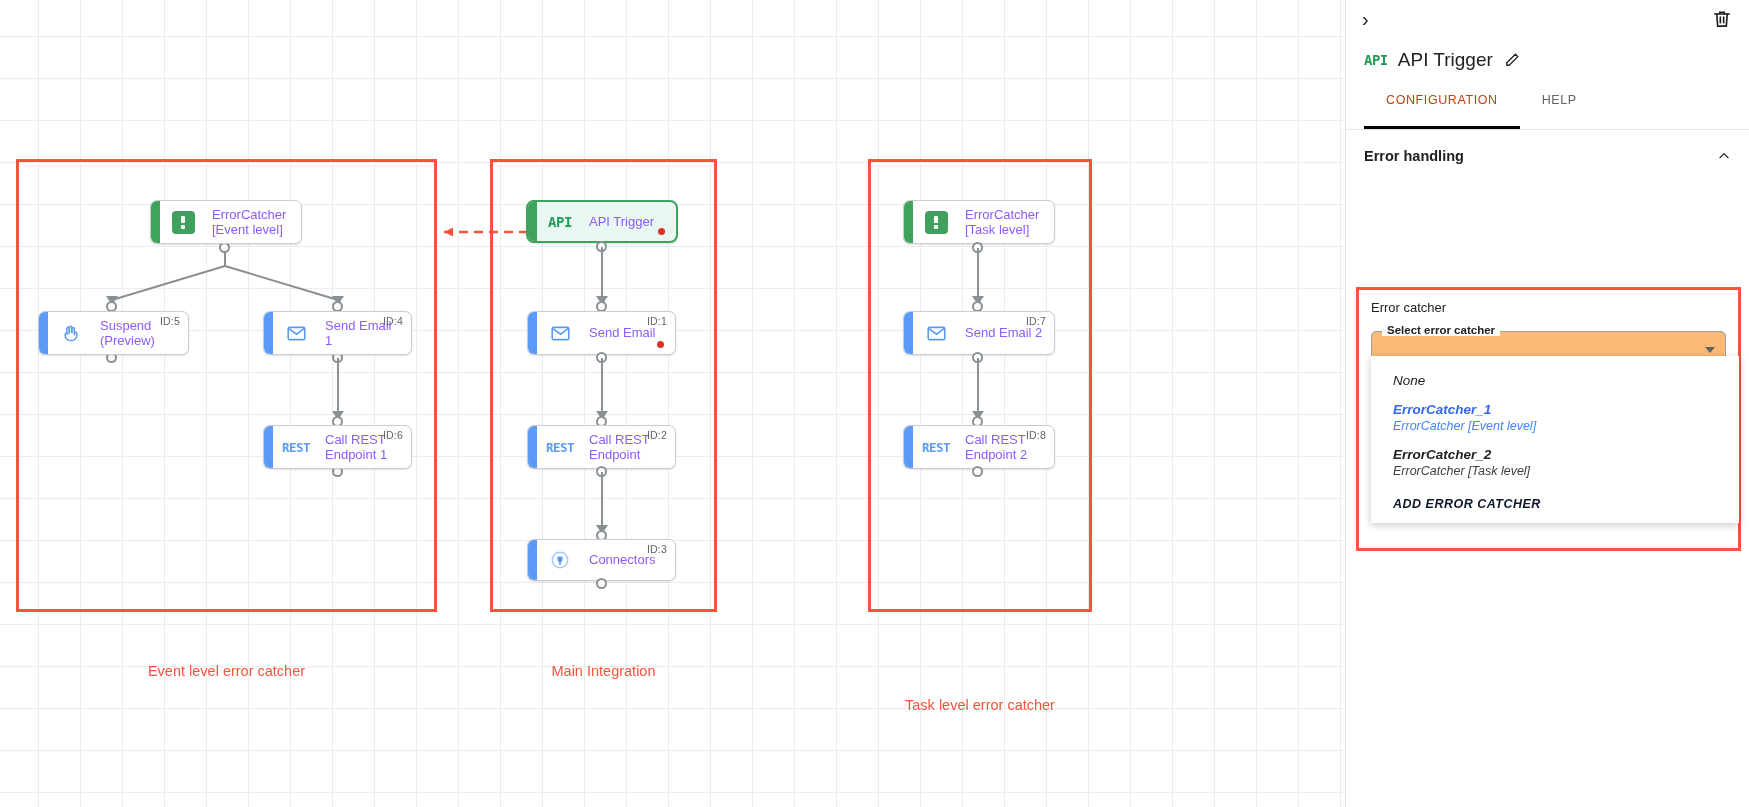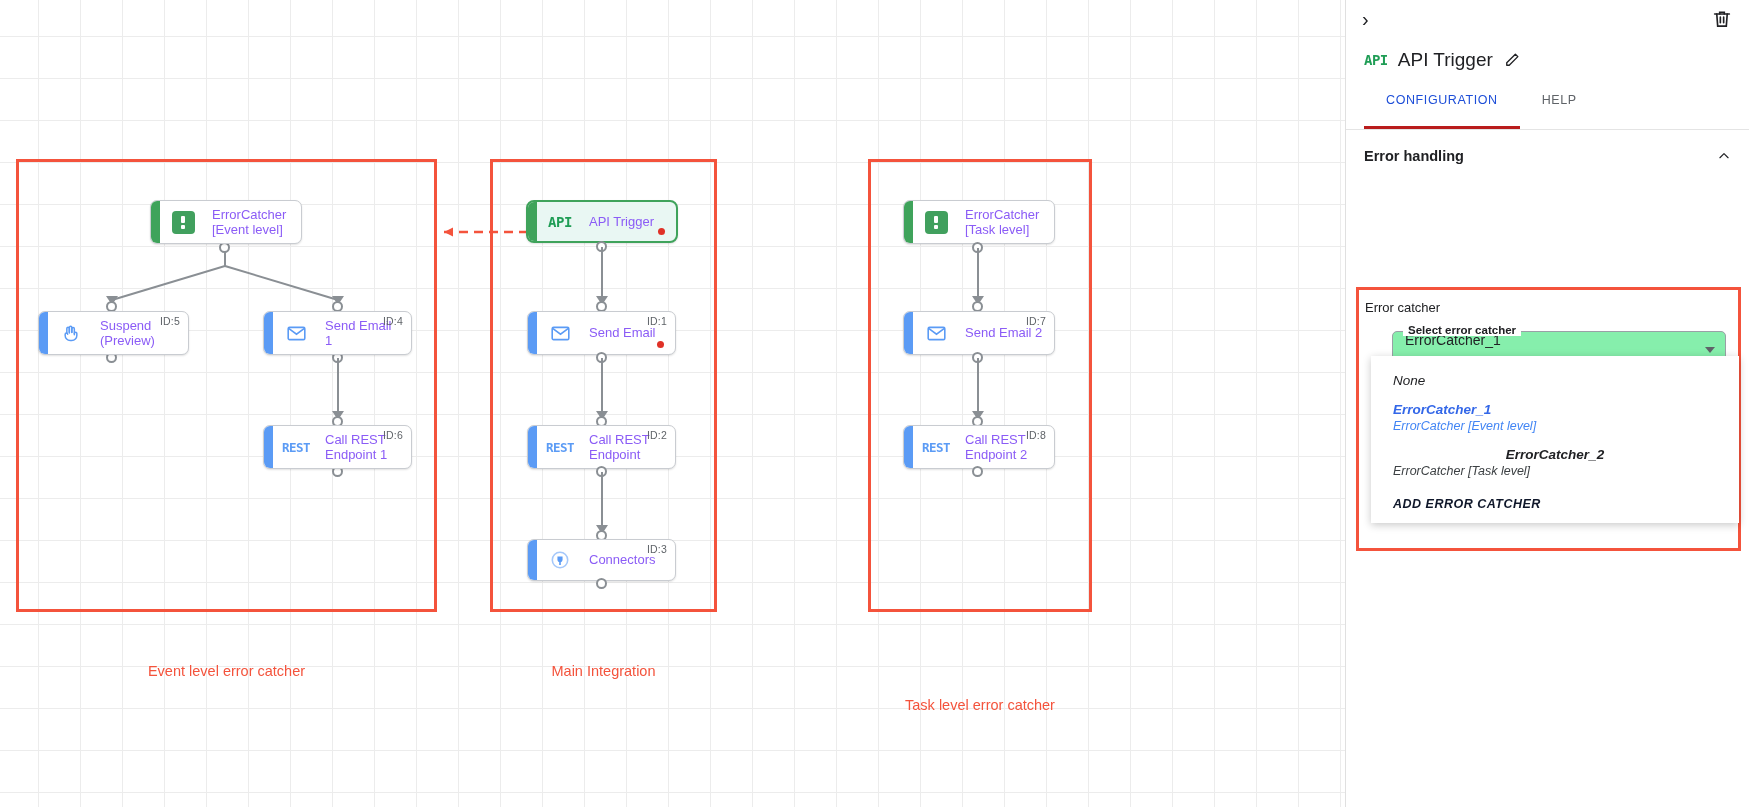--- a/index.html
+++ b/index.html
@@ -163,21 +163,21 @@
     display: flex; height: 40px; margin-top: 14px;
     border-bottom: 1px solid #e4e4e4;
     padding-left: 18px;
   }
   .tab {
     font-size: 12.5px; letter-spacing: .6px;
     color: #5f6368; padding: 0 22px;
     display: flex; align-items: flex-start; padding-top: 3px;
     cursor: pointer;
   }
-  .tab.active { color: #1d4ed8; border-bottom: 3px solid #b91c1c; }
+  .tab.active { color: #c2410c; border-bottom: 3px solid #000000; }
 
   .section {
     padding: 18px 18px 14px 18px;
     border-bottom: 1px solid #ececec;
     position: relative;
   }
   .section-head {
     display: flex; justify-content: space-between; align-items: center;
     font-size: 14.5px; font-weight: bold; color: #202124;
   }
@@ -202,29 +202,29 @@
     white-space: nowrap;
   }
   .field .prefix { font-size: 14px; color: #9aa0a6; margin-right: 8px; }
   .field .value  { font-size: 14px; color: #202124; }
 
   
   .eh-highlight {
     position: absolute;
     left: 10px; right: 8px;
     border: 3px solid #f4533c;
-    padding: 10px 12px 16px 6px;
+    padding: 10px 12px 16px 12px;
   }
   .eh-title { font-size: 13px; color: #202124; }
   .select-field {
     position: relative;
     margin-top: 16px; height: 40px;
     border: 1px solid #9aa0a6; border-radius: 5px;
-    display: flex; align-items: flex-start; padding: 0 12px;
-    cursor: pointer; background: #86efac; margin-left: 27px;
+    display: flex; align-items: flex-end; padding: 0 12px;
+    cursor: pointer; background: #fdba74;
   }
   .select-field .legend {
     position: absolute; top: -8px; left: 10px;
     background: #ffffff; padding: 0 5px;
     font-size: 11.5px; font-weight: bold; color: #202124;
     white-space: nowrap;
   }
   .select-field .value { font-size: 14px; color: #202124; }
   .select-arrow {
     position: absolute; right: 10px; top: 15px;
@@ -241,21 +241,21 @@
     box-shadow: 0 2px 8px rgba(0,0,0,.22);
     padding: 10px 0 8px 0;
     z-index: 20;
     font-style: italic;
   }
   .dd-item { padding: 7px 22px; cursor: pointer; }
   .dd-item .primary { font-size: 13.5px; color: #202124; }
   .dd-item .secondary { font-size: 12.5px; color: #3c4043; margin-top: 2px; }
   .dd-item.selected .primary { color: #3367e8; font-weight: bold; }
   .dd-item.selected .secondary { color: #4285f4; }
-  .dd-item.bold .primary { font-weight: bold; text-align: center; }
+  .dd-item.bold .primary { font-weight: bold; }
   .dd-action {
     padding: 12px 22px 4px 22px;
     font-size: 12.5px; font-weight: bold; letter-spacing: .5px;
     color: #0f172a; cursor: pointer;
   }
 </style>
 </head>
 <body>
 
 <div id="app">

